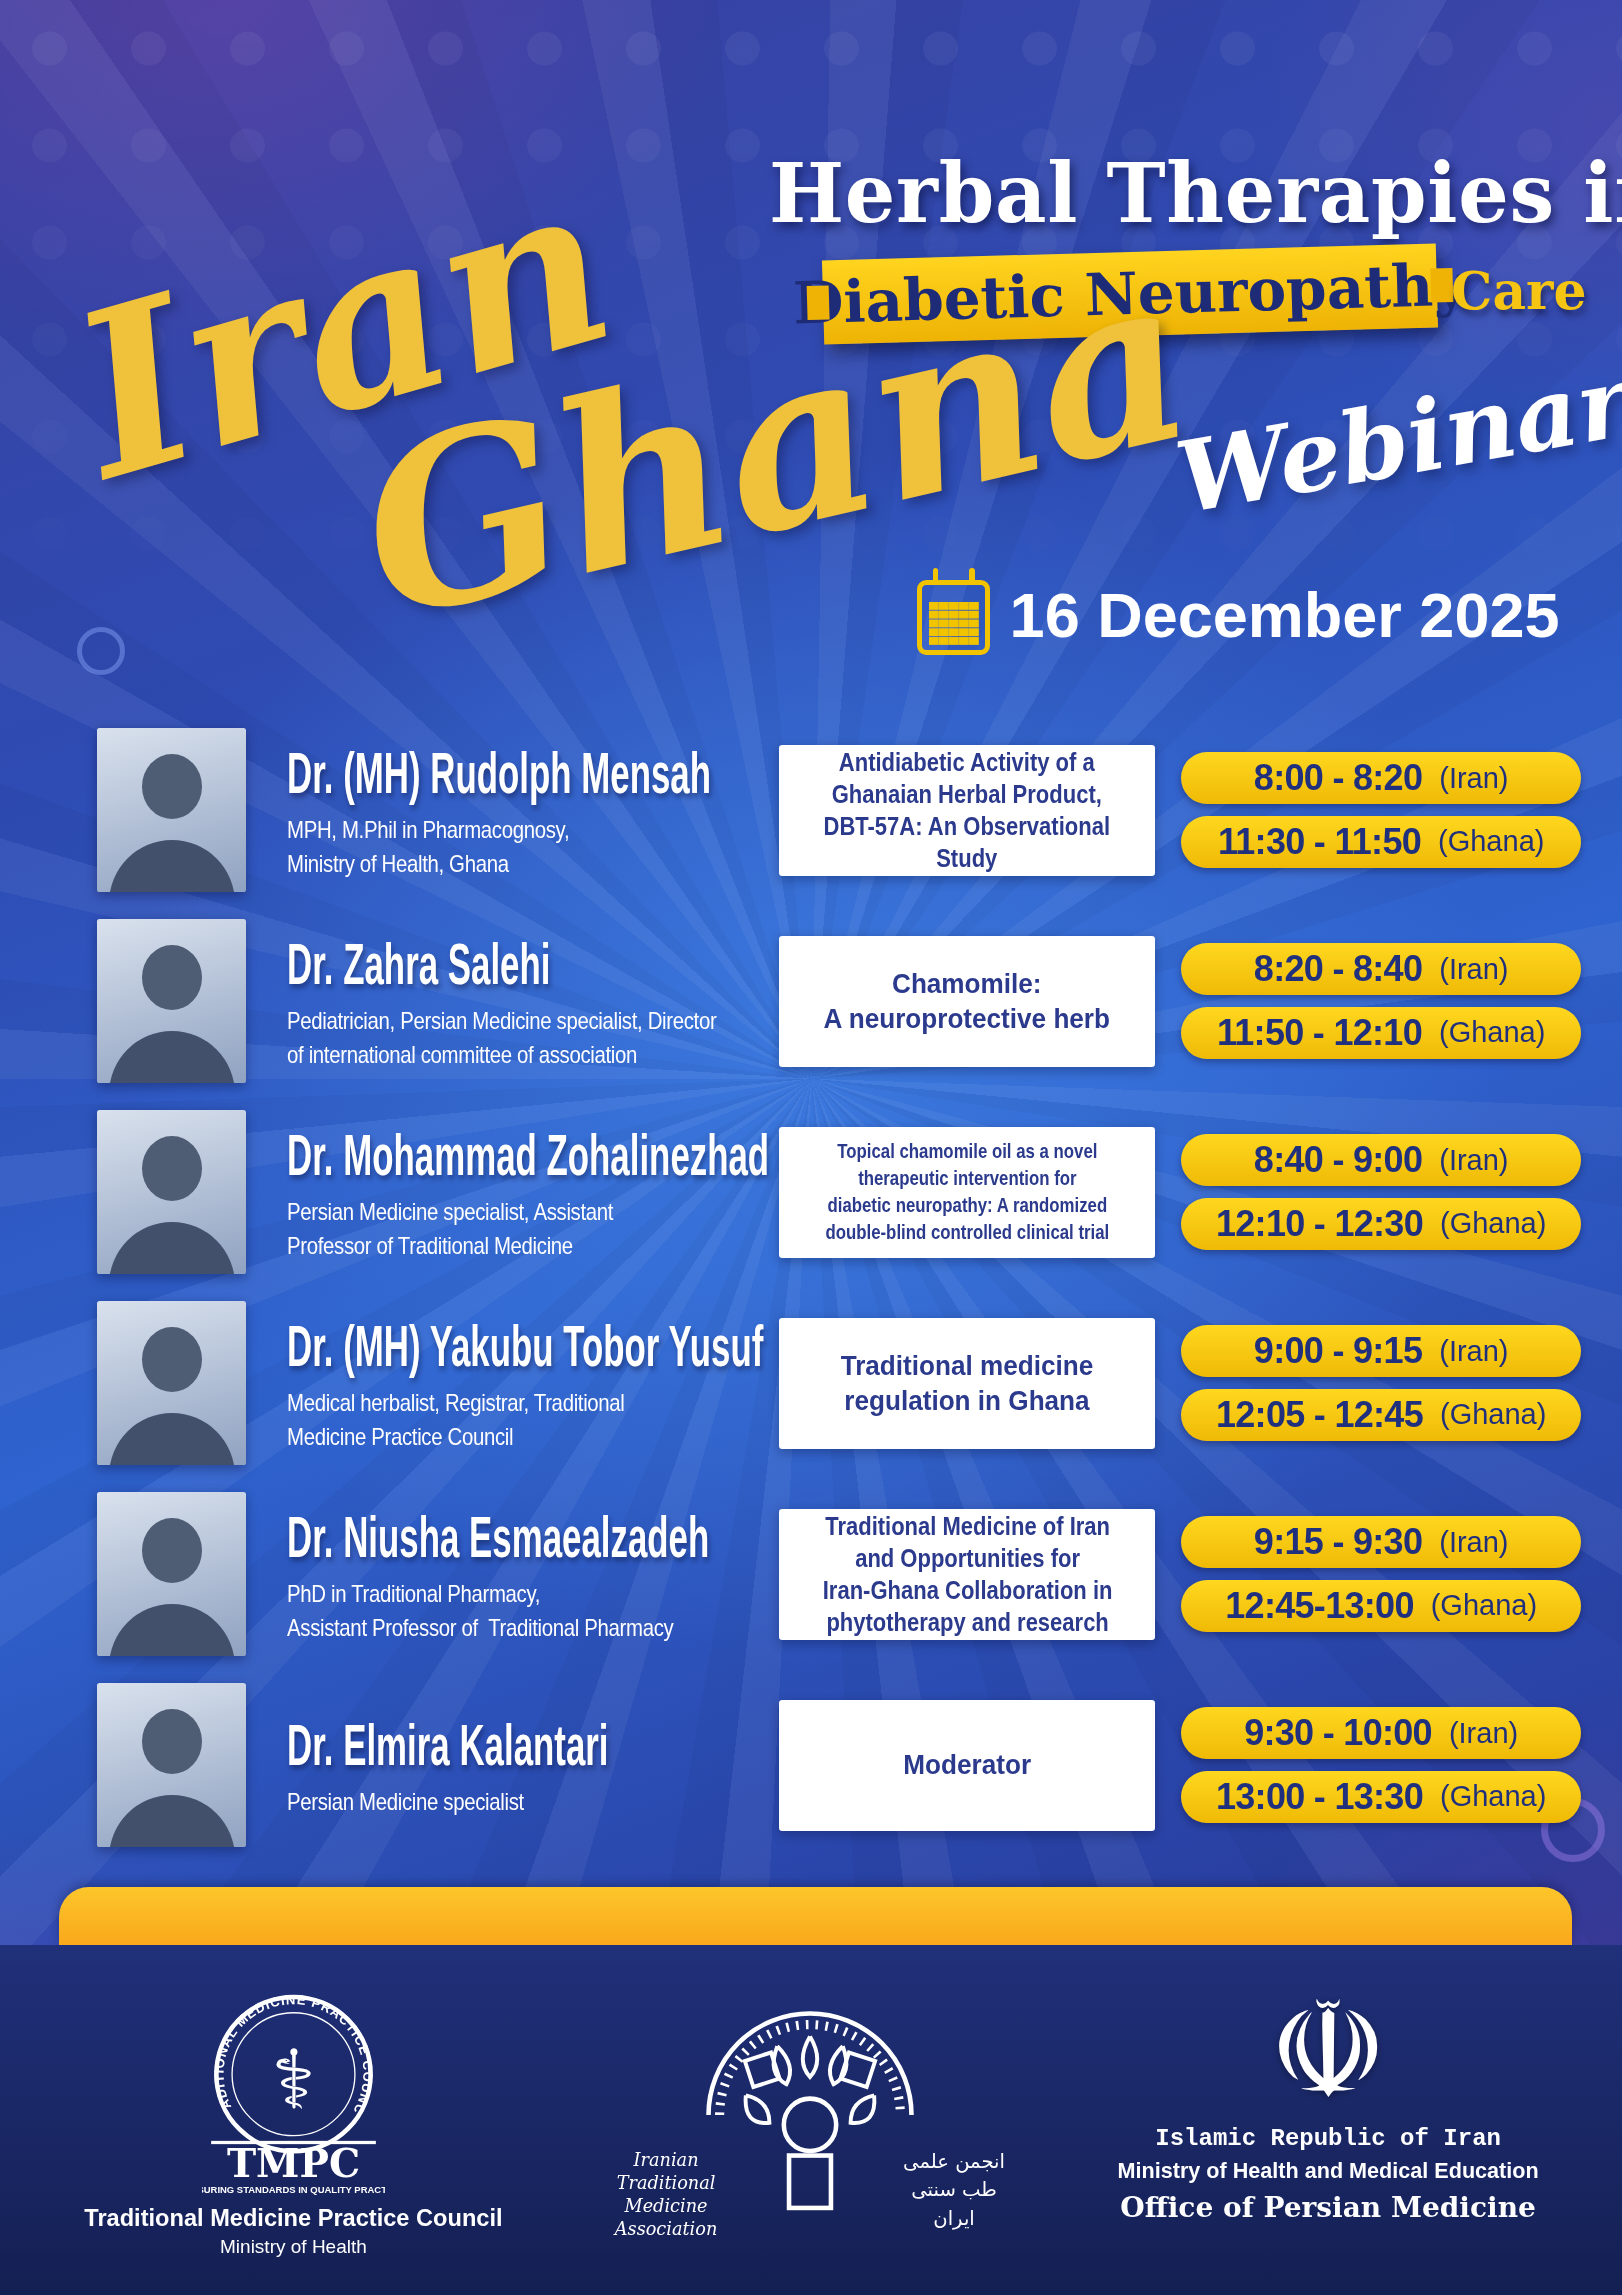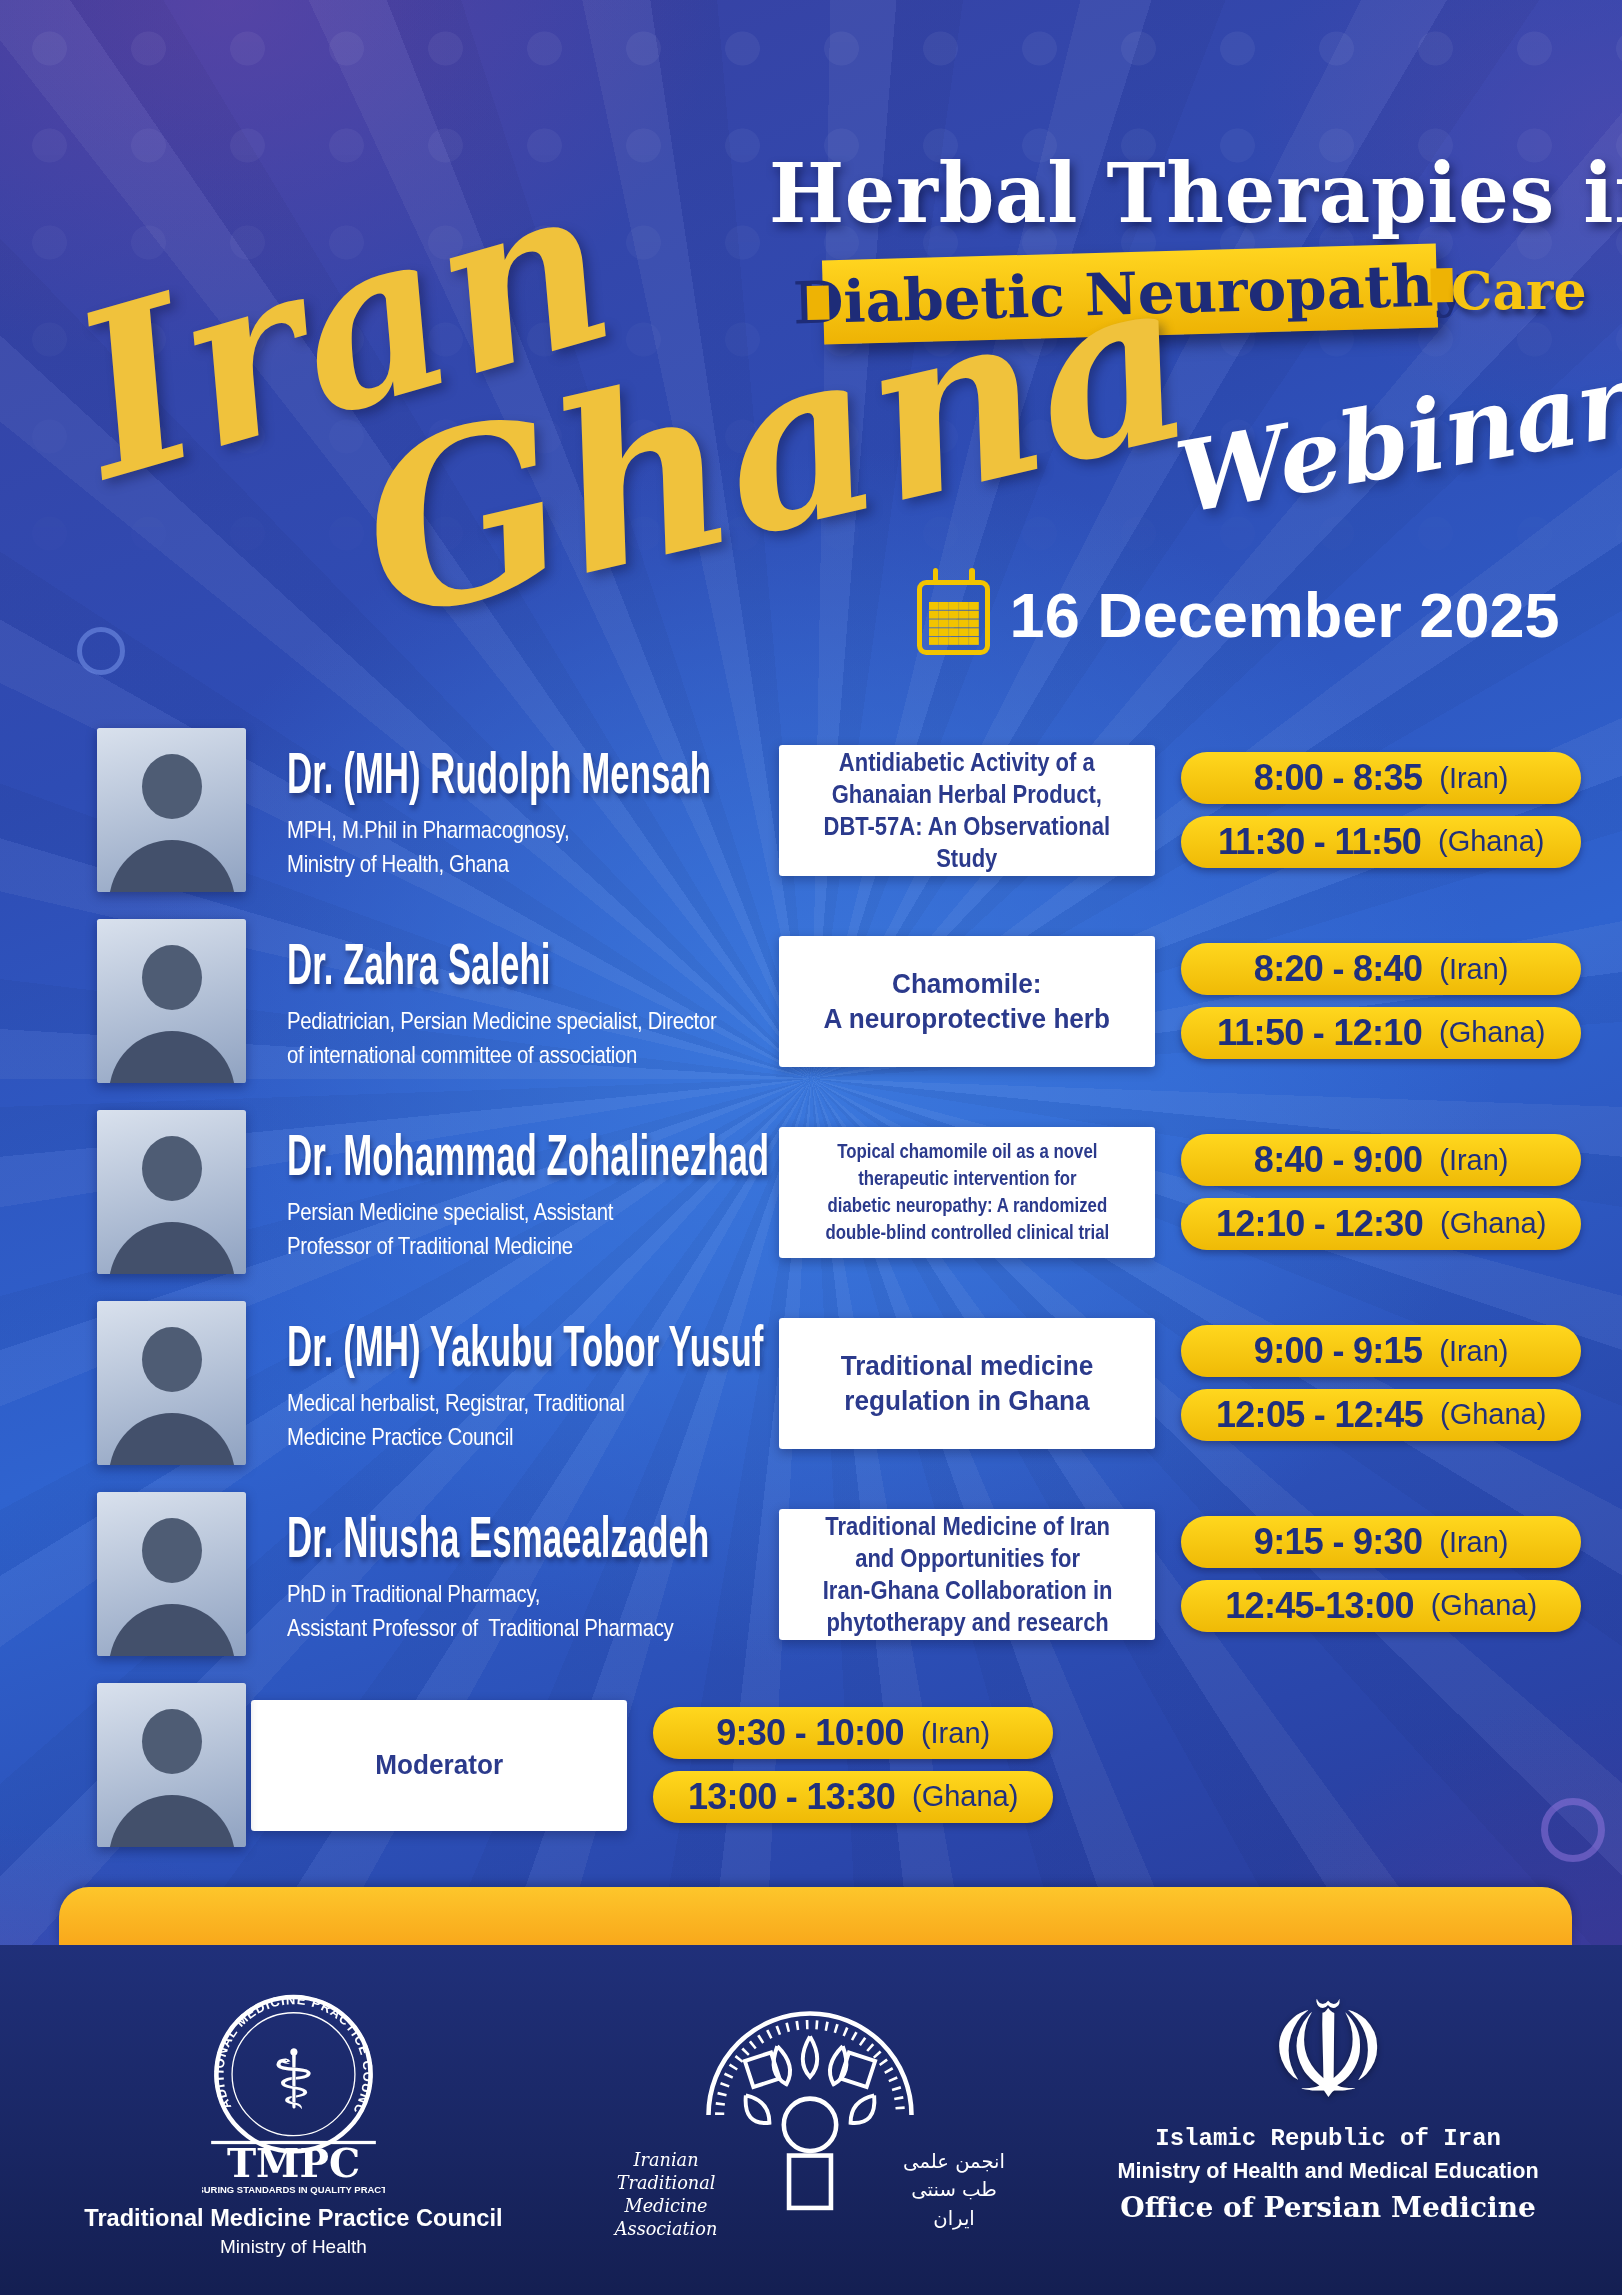--- a/index.html
+++ b/index.html
@@ -133,21 +133,21 @@
 Ministry of Health, Ghana</div>
       </div>
       <div class="topic">
         <span class="topic-text">Antidiabetic Activity of a
 Ghanaian Herbal Product,
 DBT-57A: An Observational
 Study</span>
       </div>
       <div class="times">
         <div class="pill">
-          <span class="t">8:00 -  8:35</span>
+          <span class="t">8:00 -  8:20</span>
           <span class="z">(Iran)</span>
         </div>
         <div class="pill">
           <span class="t">11:30 - 11:50</span>
           <span class="z">(Ghana)</span>
         </div>
       </div>
     </div>
 
     <div class="row">
@@ -241,20 +241,24 @@
         </div>
         <div class="pill">
           <span class="t">12:45-13:00</span>
           <span class="z">(Ghana)</span>
         </div>
       </div>
     </div>
 
     <div class="row">
       <div class="photo"></div>
+      <div class="info">
+        <div class="name">Dr. Elmira Kalantari</div>
+        <div class="bio">Persian Medicine specialist</div>
+      </div>
       <div class="topic">
         <span class="topic-text t-lg">Moderator</span>
       </div>
       <div class="times">
         <div class="pill">
           <span class="t">9:30 -  10:00</span>
           <span class="z">(Iran)</span>
         </div>
         <div class="pill">
           <span class="t">13:00 - 13:30</span>

